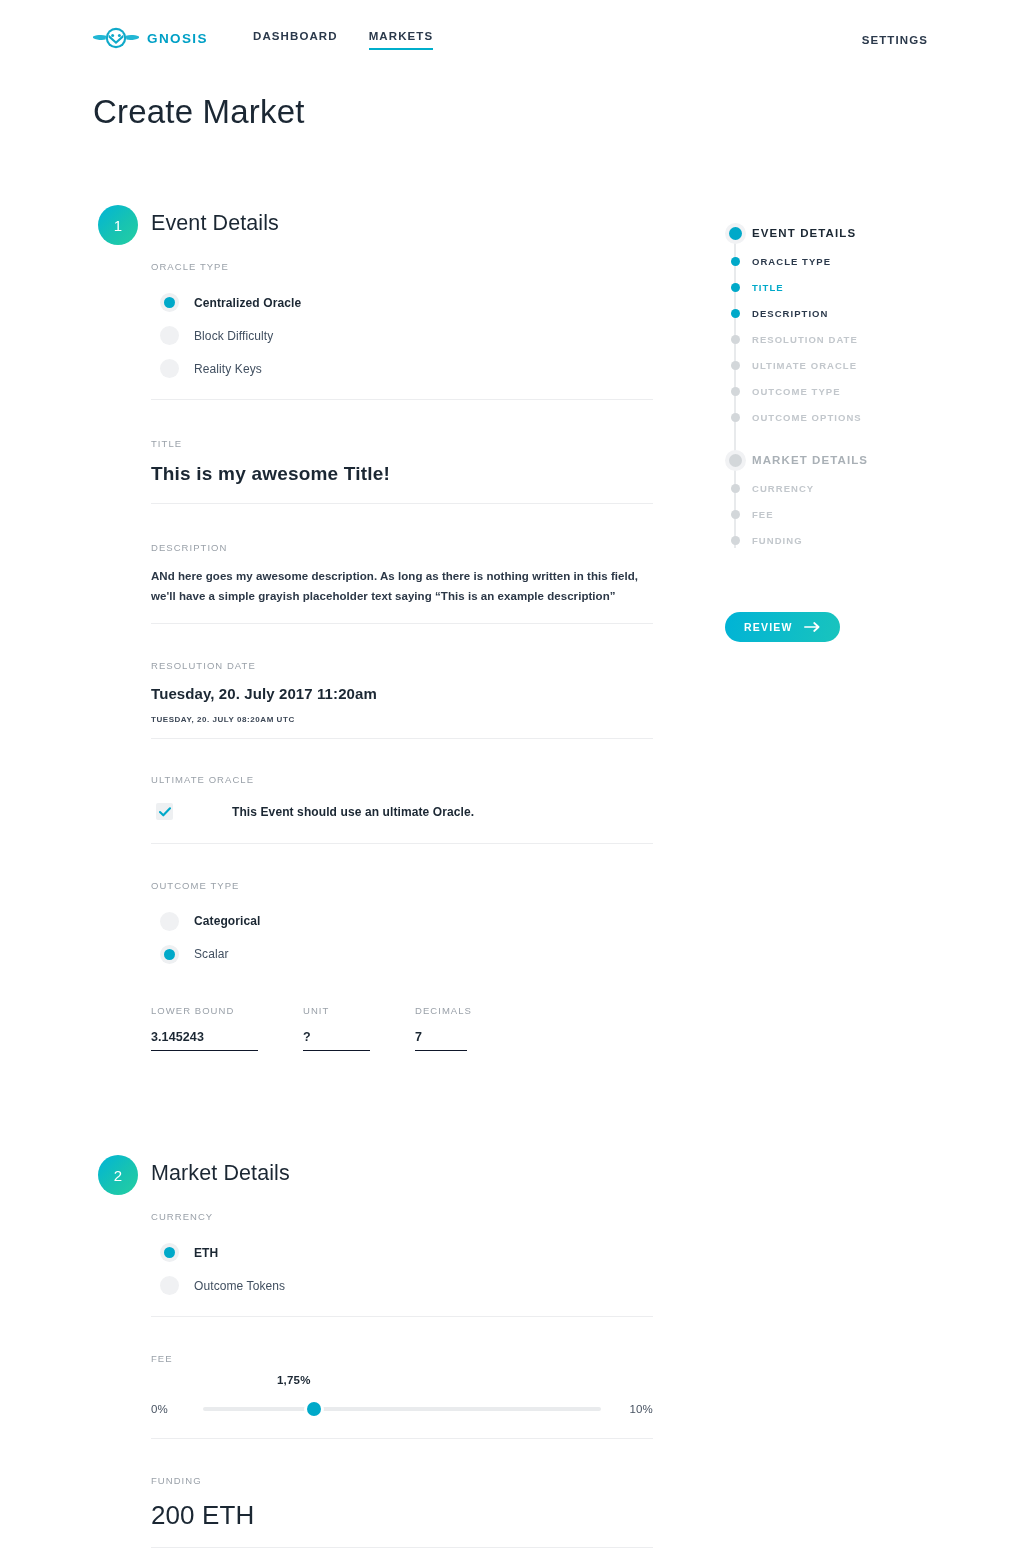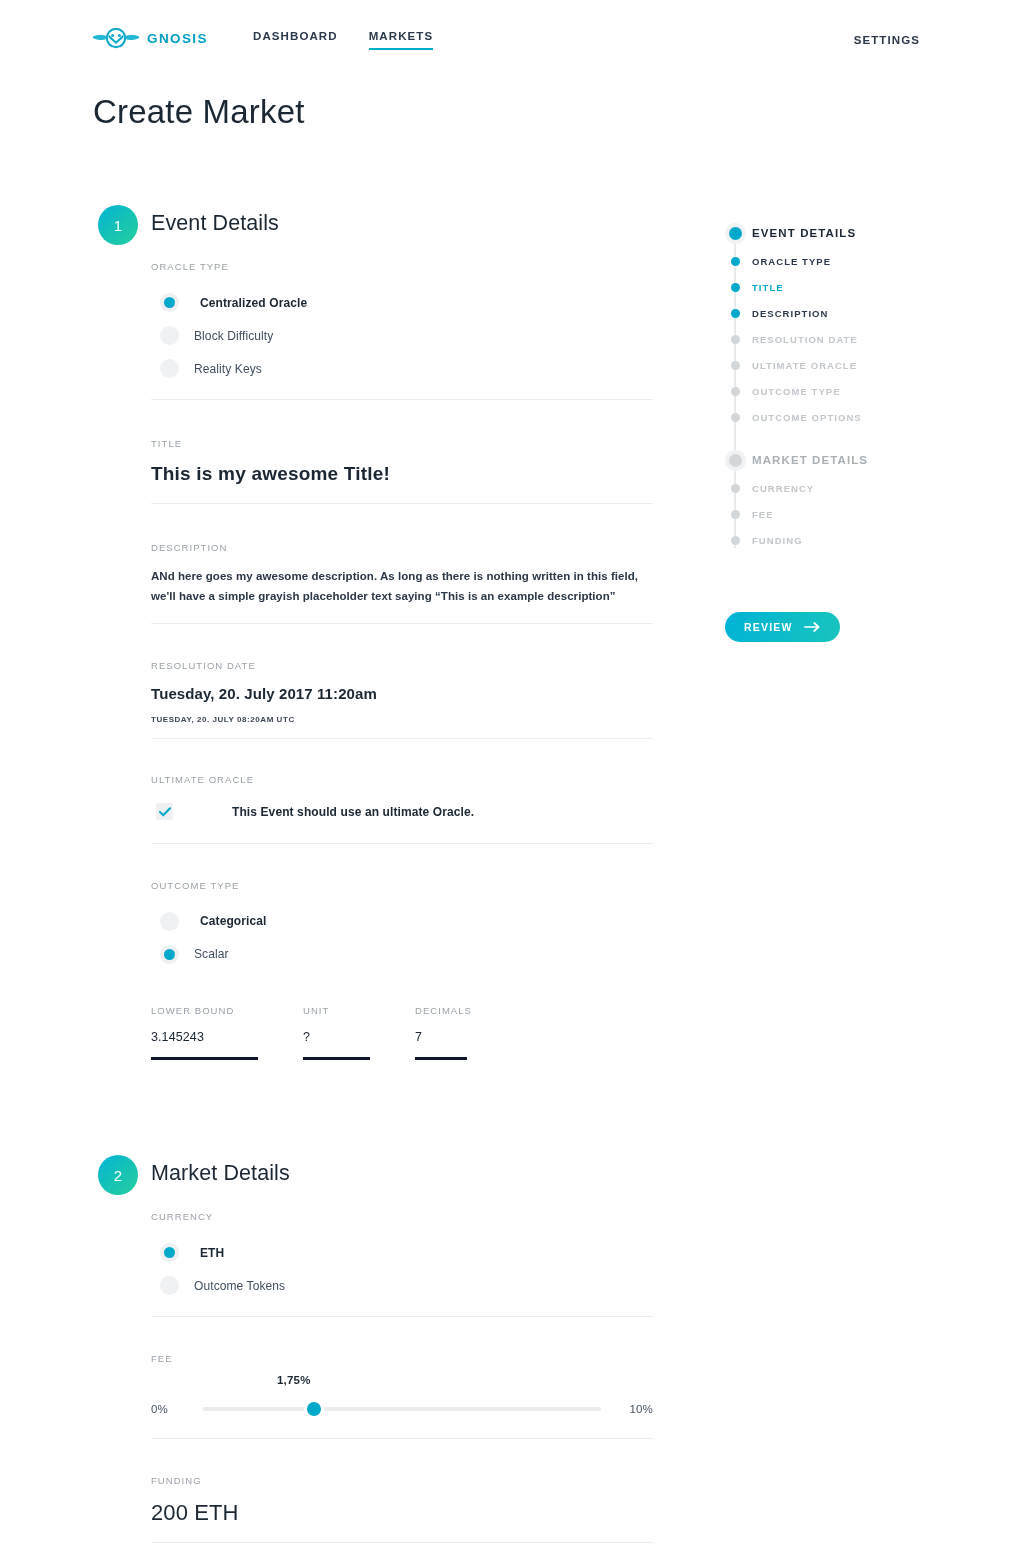--- a/index.html
+++ b/index.html
@@ -46,21 +46,21 @@
     font-weight: 700;
     letter-spacing: 1.1px;
     color: #2b394b;
     padding-bottom: 6px;
     cursor: pointer;
     border-bottom: 2px solid transparent;
   }
   .nav-link.active { border-bottom-color: #00aecb; }
   .nav-right {
     position: absolute;
-    right: 104px; top: 30px;
+    right: 96px; top: 30px;
   }
   .nav-right .nav-link { border-bottom: none; }
 
   
   .page-title {
     position: absolute;
     left: 93px; top: 93px;
     font-size: 33px;
     font-weight: 300;
     letter-spacing: 0.2px;
@@ -158,21 +158,21 @@
     content: "";
     width: 11px; height: 11px;
     border-radius: 50%;
     background: #00a9c9;
   }
   .radio-label {
     font-size: 12px;
     color: #414f60;
     letter-spacing: 0.1px;
   }
-  .radio-row.on .radio-label { font-weight: 700; color: #1b2733; margin-left: 6px; }
+  .radio-row.on .radio-label { font-weight: 700; color: #1b2733; }
 
   
   .check-row {
     display: flex;
     align-items: center;
     height: 26px;
     cursor: pointer;
   }
   .check-box {
     width: 17px; height: 17px;
@@ -206,24 +206,24 @@
   .bound-field { width: calc(100% - 45px); }
   .bound-label {
     font-size: 9.5px;
     letter-spacing: 1.05px;
     color: #9aa1a9;
     text-transform: uppercase;
     margin-bottom: 14px;
   }
   .bound-value {
     font-size: 12.5px;
-    font-weight: 400;
+    font-weight: 700;
     color: #1b2733;
-    padding-bottom: 13px;
-    border-bottom: 3px solid #0f172a;
+    padding-bottom: 6px;
+    border-bottom: 1px solid #0f172a;
     letter-spacing: 0.1px;
   }
 
   
   .slider-wrap { position: relative; height: 54px; margin-top: 4px; }
   .slider-value {
     position: absolute;
     left: 126px; top: 0;
     font-size: 11.5px;
     font-weight: 700;
@@ -484,21 +484,21 @@
             <span class="slider-track">
               <span class="slider-knob"></span>
             </span>
             <span class="slider-max">10%</span>
           </div>
         </div>
       </div>
 
       <div class="field bordered" style="margin-top:36px;padding-bottom:16px;">
         <div class="field-label">FUNDING</div>
-        <div class="field-value" style="font-size:22px;font-weight:400;">200 ETH</div>
+        <div class="field-value" style="font-size:26px;font-weight:400;">200 ETH</div>
       </div>
 
     </div>
   </section>
 
   <aside class="stepper">
     <div class="stepper-line"></div>
 
     <div class="nav-item major done">
       <span class="nav-bullet done"></span>

